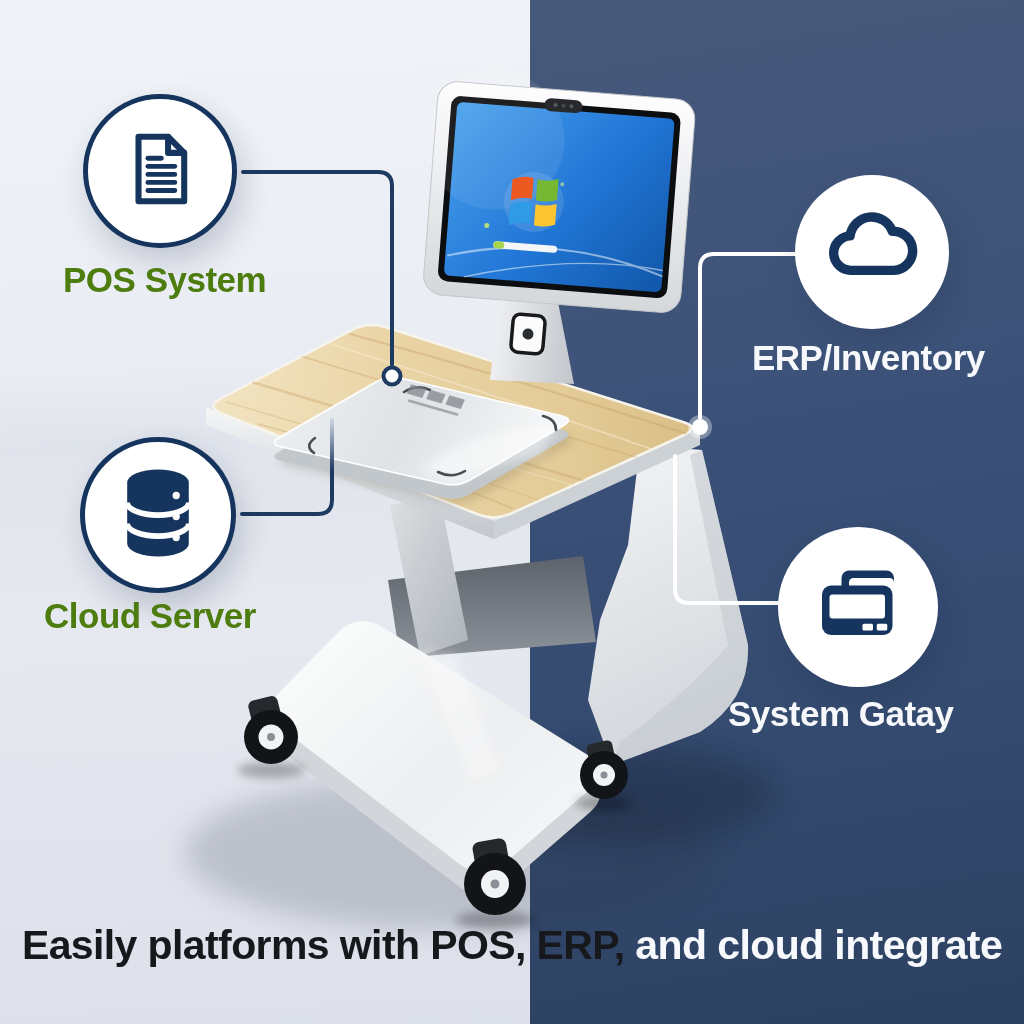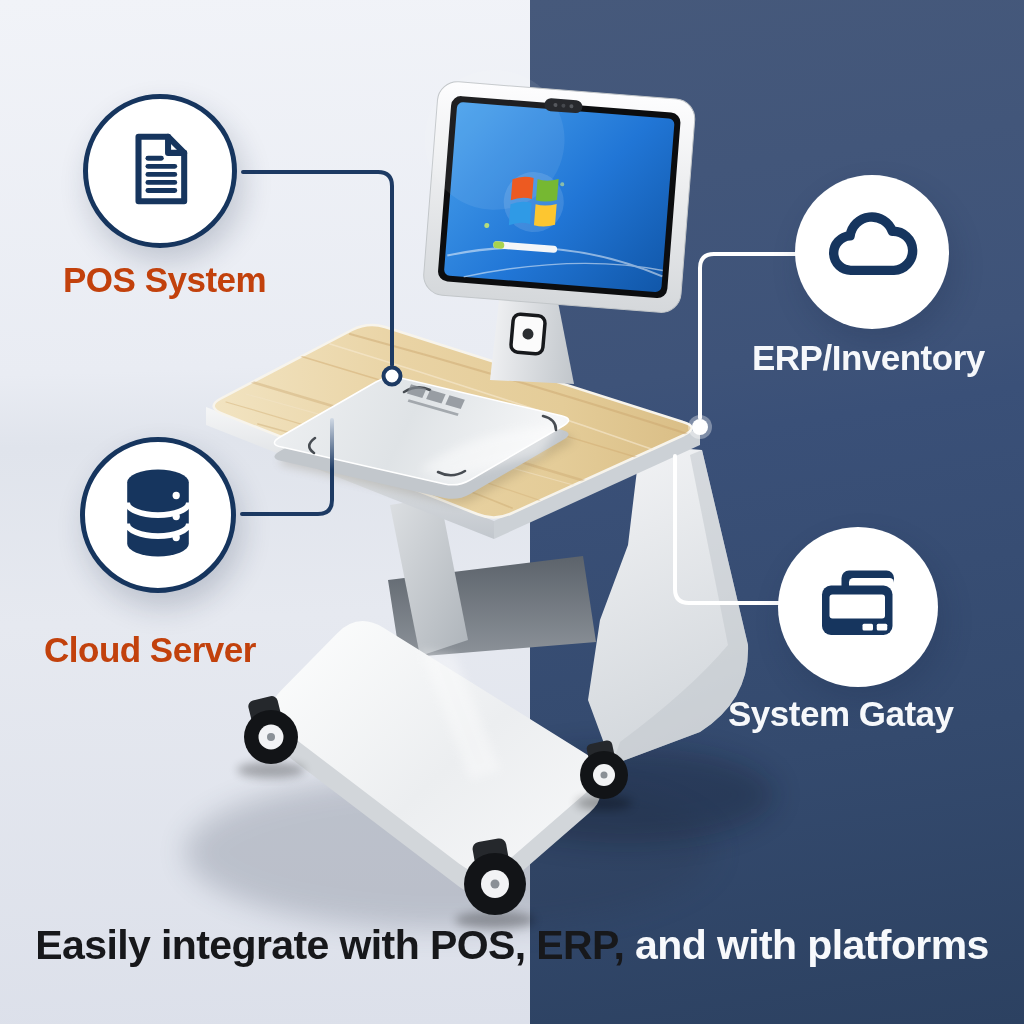--- a/index.html
+++ b/index.html
@@ -19,21 +19,21 @@
   .callout{position:absolute;}
   .badge{
     position:absolute;border-radius:50%;background:#ffffff;
     display:flex;align-items:center;justify-content:center;
     box-shadow:6px 14px 30px rgba(25,40,70,.20);
   }
   .badge.bordered{border:5px solid #16355e;}
   .callout-label{
     position:absolute;font-weight:700;font-size:35px;letter-spacing:-.5px;white-space:nowrap;
   }
-  .label-dark{color:#c2410c;}
+  .label-dark{color:#4d7c0f;}
   .label-light{color:#f6f8fb;}
   .caption{
     position:absolute;left:0;top:922px;width:1024px;text-align:center;
     font-weight:700;font-size:41px;letter-spacing:-.6px;white-space:nowrap;
   }
   .caption .cap-dark{color:#17181b;}
   .caption .cap-light{color:#f7f9fc;}
 </style>
 </head>
 <body>
@@ -250,21 +250,21 @@
       <svg width="98" height="98" viewBox="0 0 64 70">
         <path d="M10 13 a22 9 0 0 1 44 0 V57 a22 9 0 0 1 -44 0 Z" fill="#16355e"></path>
         <path d="M10 27.5 a22 9 0 0 0 44 0" fill="none" stroke="#ffffff" stroke-width="4"></path>
         <path d="M10 42.5 a22 9 0 0 0 44 0" fill="none" stroke="#ffffff" stroke-width="4"></path>
         <circle cx="45" cy="22.5" r="2.6" fill="#ffffff"></circle>
         <circle cx="45" cy="37.5" r="2.6" fill="#ffffff"></circle>
         <circle cx="45" cy="52.5" r="2.6" fill="#ffffff"></circle>
       </svg>
     </span>
   </div>
-  <div class="callout-label label-dark" style="left:44px;top:596px;margin-top:34px;">Cloud Server</div>
+  <div class="callout-label label-dark" style="left:44px;top:596px;">Cloud Server</div>
 </div>
 
 <div class="callout">
   <div class="badge" style="left:795px;top:175px;width:154px;height:154px;">
     <span>
       <svg width="100" height="100" viewBox="0 0 64 64" fill="none" stroke="#16355e" stroke-width="6" stroke-linejoin="round" stroke-linecap="round">
         <path d="M19 45 a11 11 0 0 1 -1 -22 a14 14 0 0 1 27 -3 a10.5 10.5 0 0 1 1 25 Z"></path>
       </svg>
     </span>
   </div>
@@ -281,16 +281,16 @@
         <rect x="13" y="25" width="37" height="16" rx="2" fill="#ffffff"></rect>
         <rect x="35" y="44.5" width="7" height="4.5" rx="1" fill="#ffffff"></rect>
         <rect x="44.5" y="44.5" width="7" height="4.5" rx="1" fill="#ffffff"></rect>
       </svg>
     </span>
   </div>
   <div class="callout-label label-light" style="left:728px;top:694px;">System Gatay</div>
 </div>
 
 <div class="caption">
-  <span class="cap-dark">Easily integrate with POS, ERP,</span>
+  <span class="cap-dark">Easily platforms with POS, ERP,</span>
   <span> </span>
-  <span class="cap-light">and with platforms</span>
+  <span class="cap-light">and cloud integrate</span>
 </div>
 
 </body></html>

